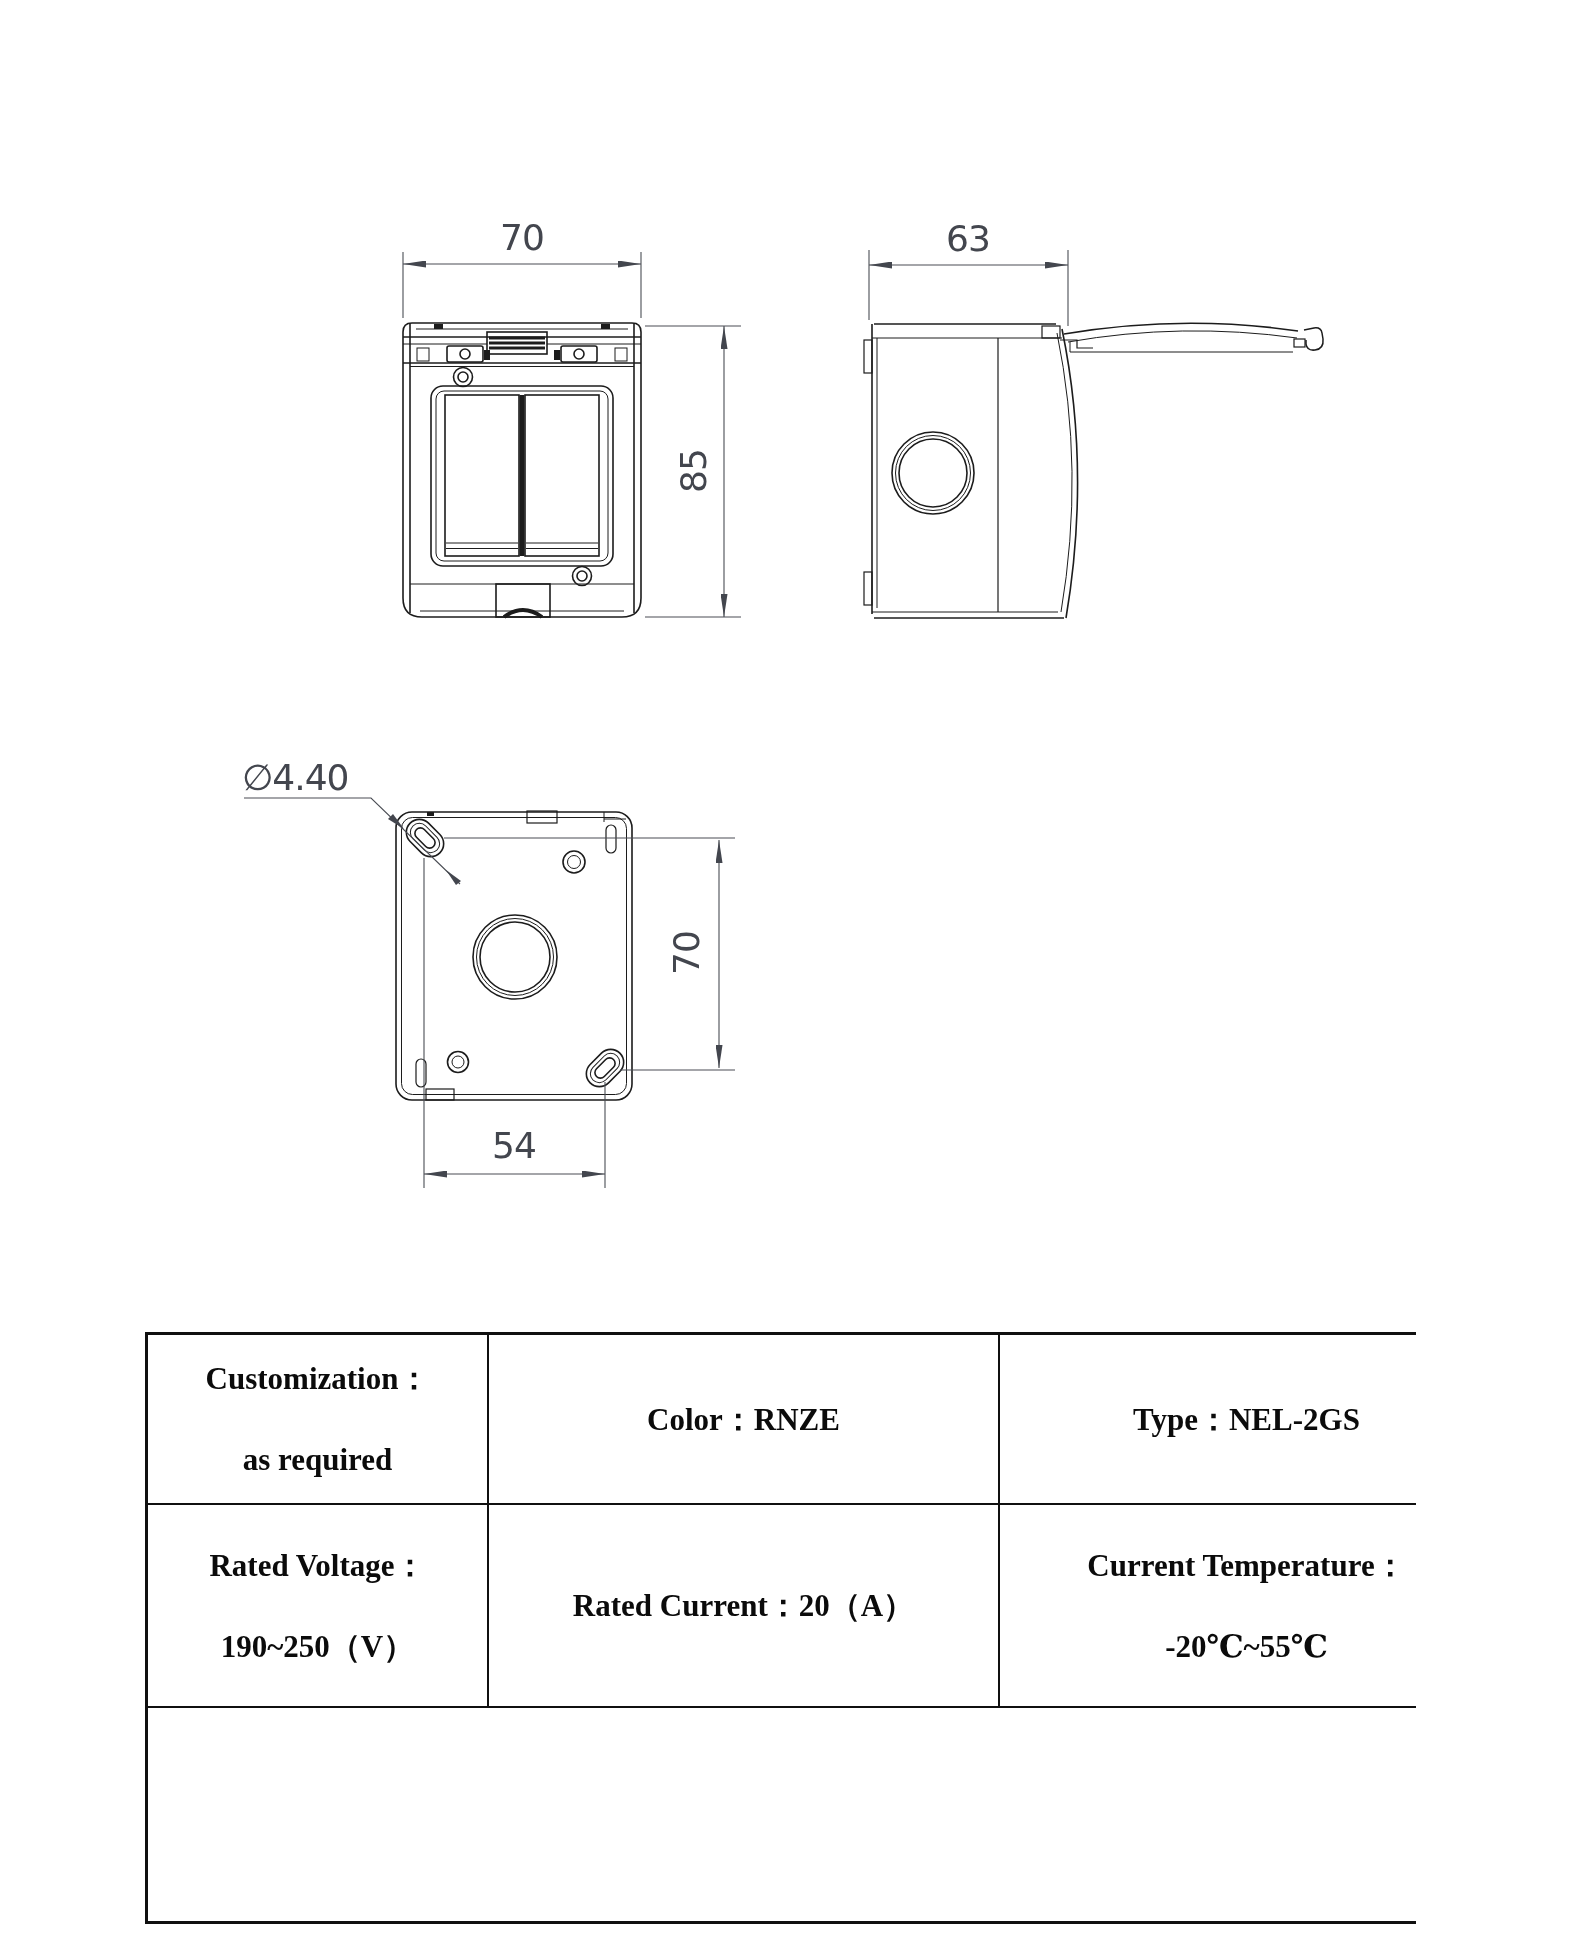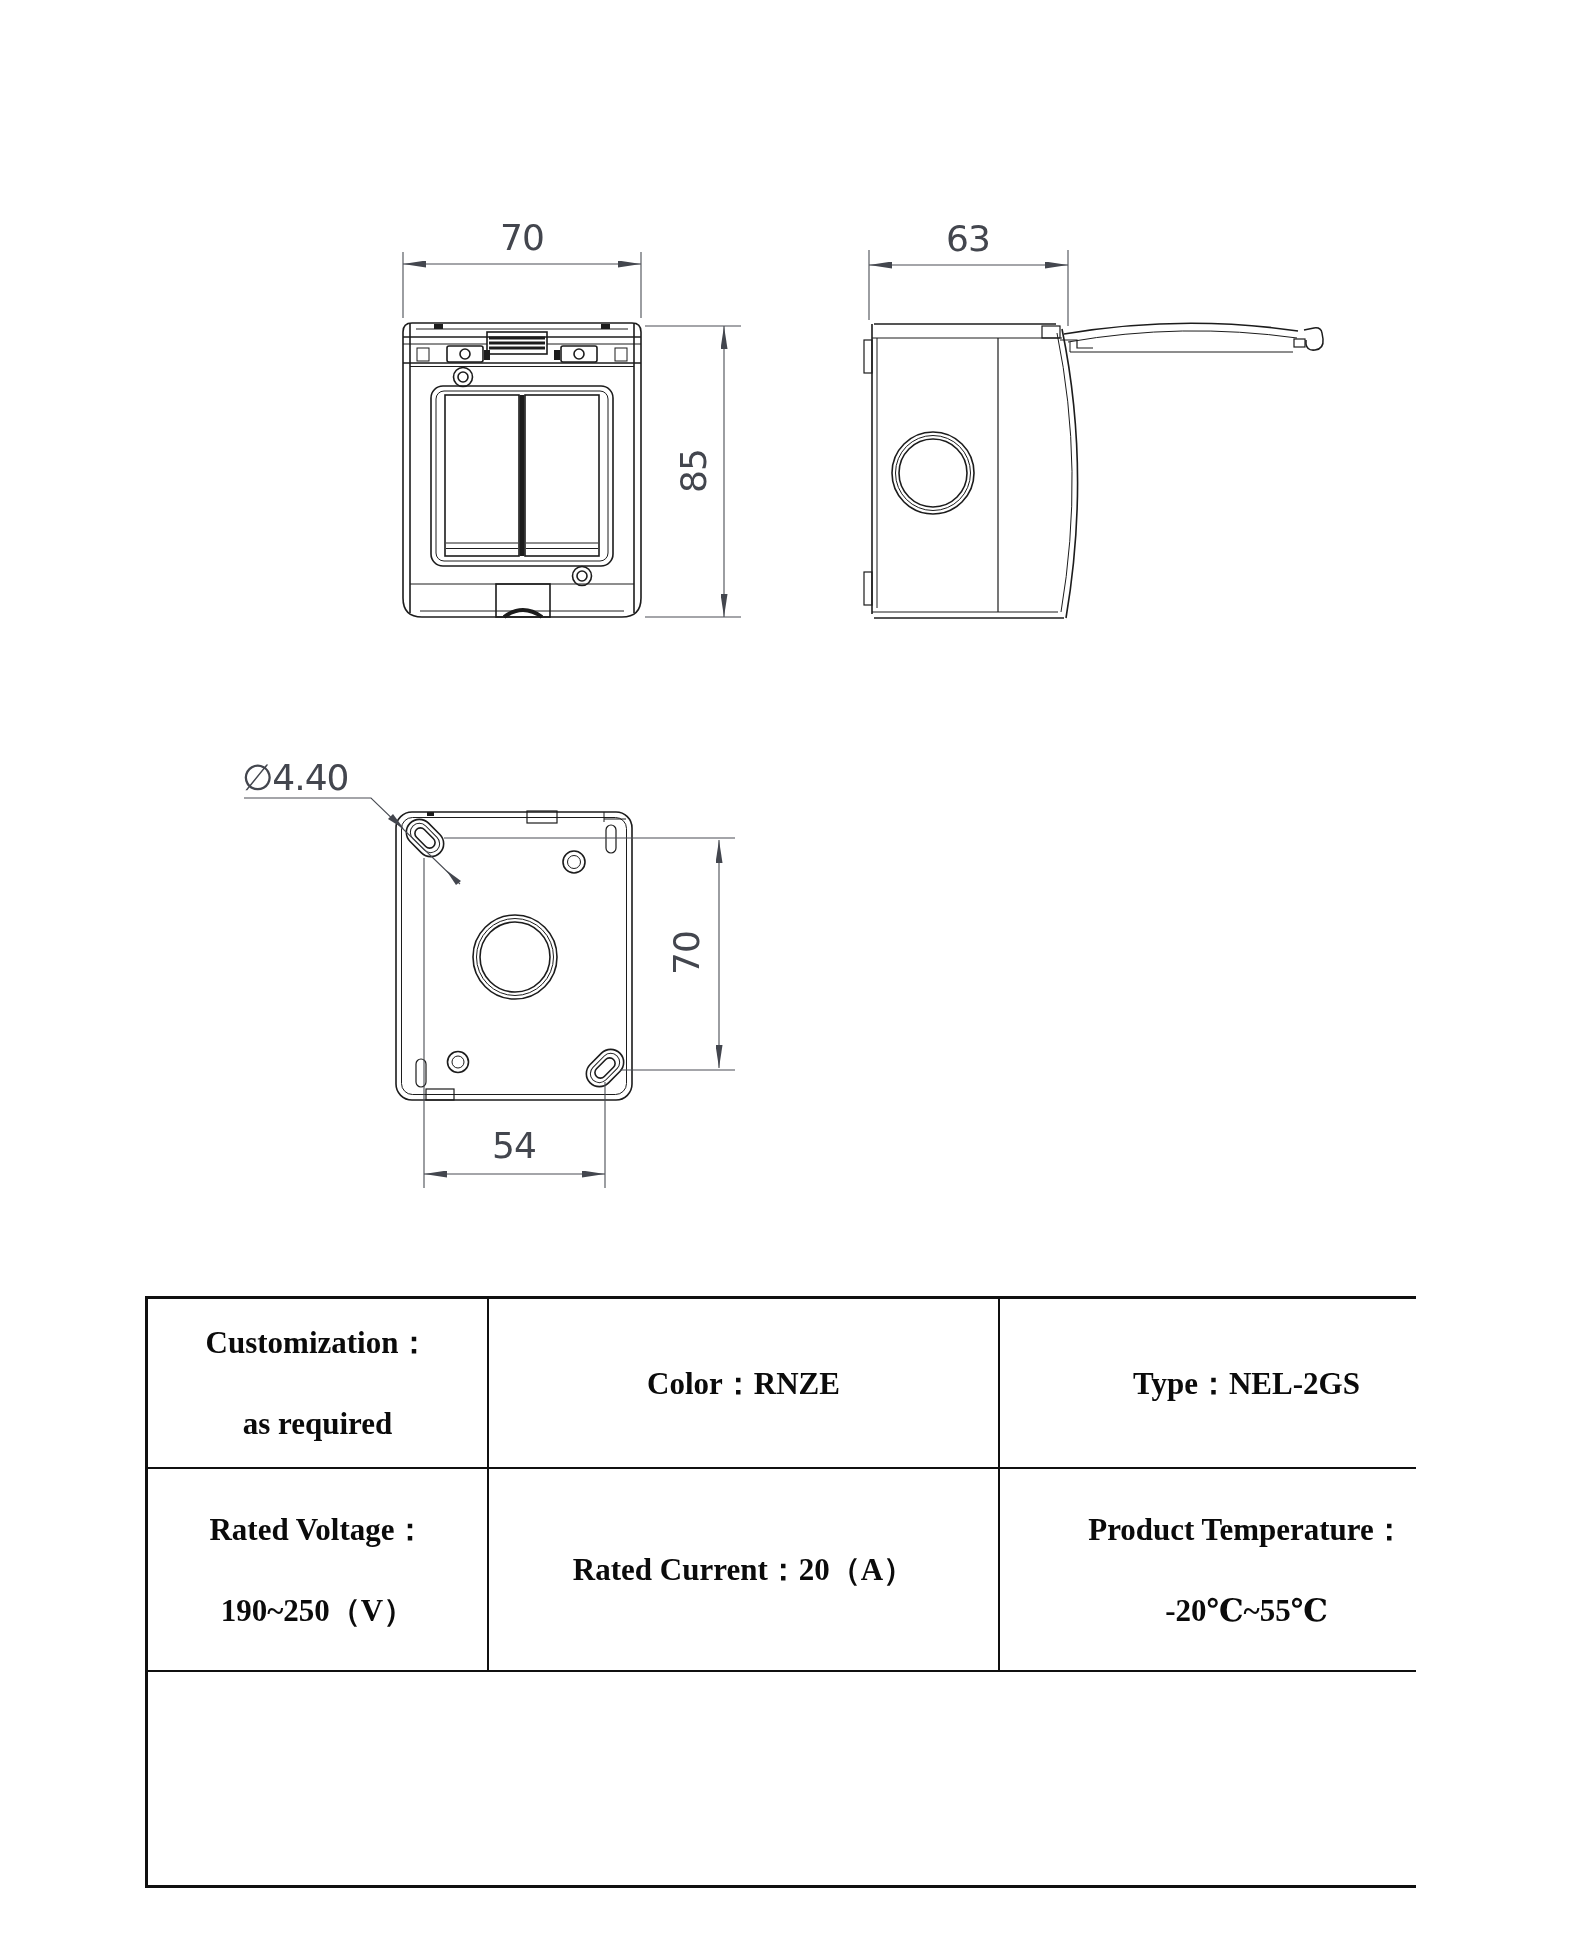--- a/index.html
+++ b/index.html
@@ -1,21 +1,21 @@
 <!DOCTYPE html>
 <html><head>
 <meta charset="utf-8">
 <style>
   html,body{margin:0;padding:0;background:#ffffff;}
   #page{position:relative;width:1416px;height:1952px;background:#ffffff;overflow:hidden;
         font-family:"Liberation Serif","DejaVu Serif",serif;}
   #drawing-svg{position:absolute;left:0;top:0;}
   .dim-text{font-family:"DejaVu Sans","Liberation Sans",sans-serif;font-size:36px;fill:#43464e;letter-spacing:-1px;}
   
-  #spec-table{position:absolute;left:145px;top:1296px;width:1345px;height:586px;
+  #spec-table{position:absolute;left:145px;top:1332px;width:1345px;height:586px;
               display:grid;grid-template-columns:341px 511px 493px;grid-template-rows:170px 203px 213px;
               border:3px solid #101010;box-sizing:content-box;background:#ffffff;}
   .cell{border-right:2px solid #101010;border-bottom:2px solid #101010;
         display:flex;flex-direction:column;align-items:center;justify-content:center;
         gap:50px;box-sizing:border-box;padding:4px 8px;text-align:center;}
   .cell.last-col{border-right:none;}
   .cell.last-row{border-bottom:none;}
   .cell .line{font-weight:bold;font-size:31px;line-height:31px;color:#0b0b0b;white-space:nowrap;}
 </style>
 </head>
@@ -222,19 +222,19 @@
     </div>
 
     <div class="cell">
       <div class="line">Rated Voltage：</div>
       <div class="line">190~250（V）</div>
     </div>
     <div class="cell">
       <div class="line">Rated Current：20（A）</div>
     </div>
     <div class="cell last-col">
-      <div class="line">Product Temperature：</div>
+      <div class="line">Current Temperature：</div>
       <div class="line">-20℃~55℃</div>
     </div>
 
   </div>
 
 </div>
 
 </body></html>

